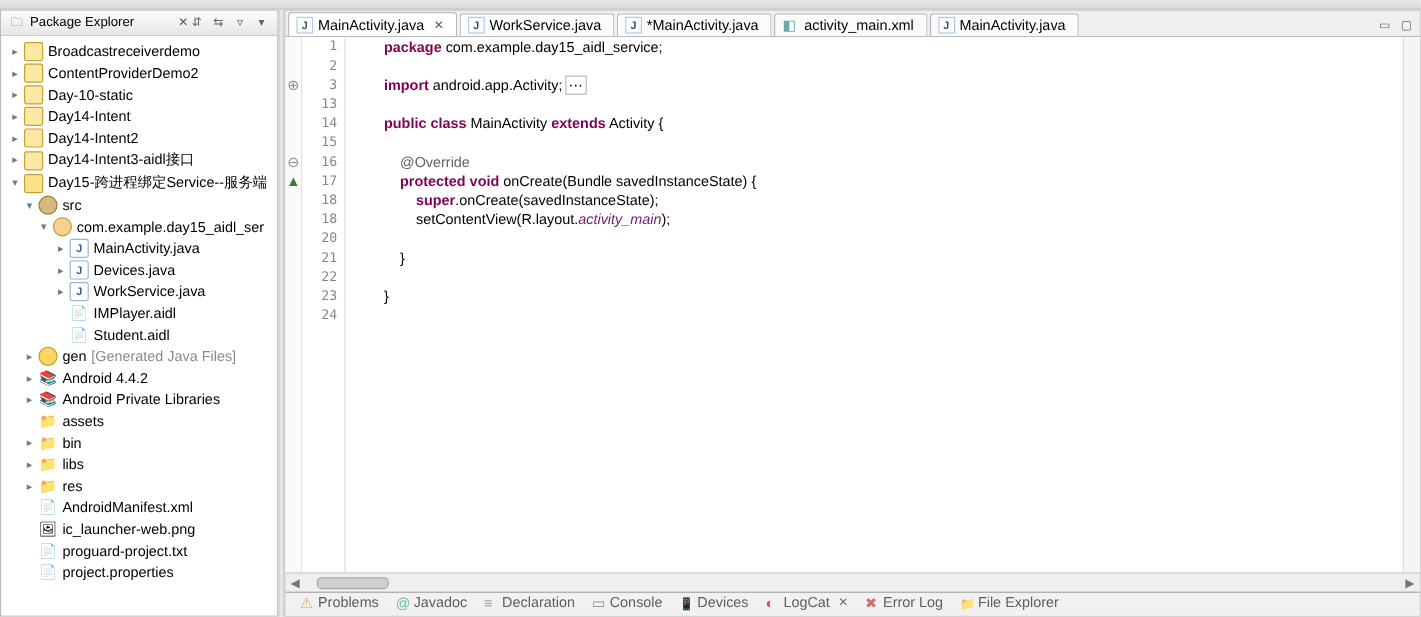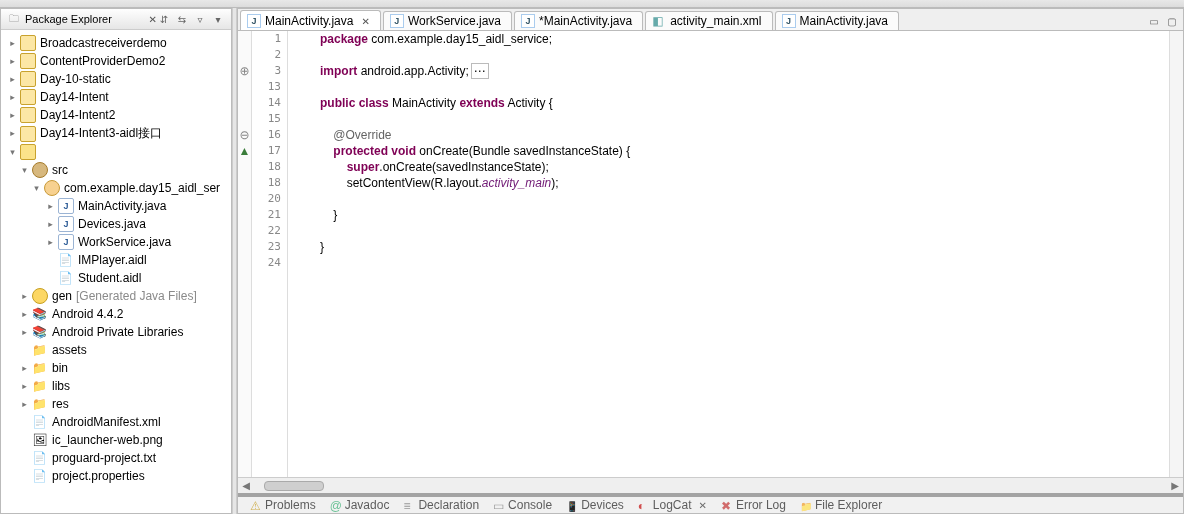--- a/index.html
+++ b/index.html
@@ -52,21 +52,21 @@
 .line-numbers div { height:16px; font-size:11px; font-family:Consolas,monospace; line-height:16px;}
 .code-area { flex:1; padding-left:8px; overflow:auto; font-family:Consolas,"Courier New",monospace; font-size:12px;}
 .code-line { height:16px; line-height:16px; white-space:pre;padding-left:24px; }
 .kw { color:#7f0055; font-weight:bold; }
 .ann { color:#646464; }
 .field { color:#701a75; font-style:italic;}
 .overview-ruler { width:14px; background:#f5f5f5; border-left:1px solid #ddd; }
 .h-scroll { height:16px; background:#efefef; border-top:1px solid #ccc; display:flex;}
 .h-scroll .thumb { margin-left:10px; width:60px; height:10px; margin-top:3px; background:#cfcfcf; border:1px solid #aaa; border-radius:4px;}
 .h-scroll .arrow { width:16px; display:flex; align-items:center; justify-content:center; color:#777; font-size:10px;}
-.bottom-tabs { height:20px; background:#f1f1f1; border-top:4px solid #a3a3a3; display:flex; align-items:flex-start; gap:6px; padding-left:8px; font-size:11px; color:#444;}
+.bottom-tabs { height:20px; background:#f1f1f1; border-top:1px solid #a3a3a3; display:flex; align-items:flex-start; gap:6px; padding-left:8px; font-size:11px; color:#444;}
 .bottom-tabs .btab { display:flex; align-items:center; gap:3px; padding:1px 4px; opacity:.85; cursor:pointer;}
 .btab-ico { width:12px; height:12px; display:inline-block; }
 .btab-ico.prob::before{content:"⚠"; color:#caa637;} 
 .btab-ico.jdoc::before{content:"@"; color:#5b8;} 
 .btab-ico.decl::before{content:"≡"; color:#888;} 
 .btab-ico.cons::before{content:"▭"; color:#888;} 
 .btab-ico.dev::before{content:"📱"; font-size:10px;} 
 .btab-ico.logc::before{content:"◐"; color:#c33;} 
 .btab-ico.err::before{content:"✖"; color:#c55;} 
 .btab-ico.file::before{content:"📁"; font-size:10px;} 
@@ -117,20 +117,21 @@
           <span class="label">Day14-Intent2</span>
         </div>
         <div class="tree-item indent0">
           <span class="twisty closed"></span>
           <span class="icon project"></span>
           <span class="label">Day14-Intent3-aidl接口</span>
         </div>
         <div class="tree-item indent0">
           <span class="twisty open"></span>
           <span class="icon project open"></span>
+          <span class="label">Day15-跨进程绑定Service--服务端</span>
         </div>
         <div class="tree-item indent1">
           <span class="twisty open"></span>
           <span class="icon src open"></span>
           <span class="label">src</span>
         </div>
         <div class="tree-item indent2">
           <span class="twisty open"></span>
           <span class="icon pkg open"></span>
           <span class="label">com.example.day15_aidl_ser</span>

